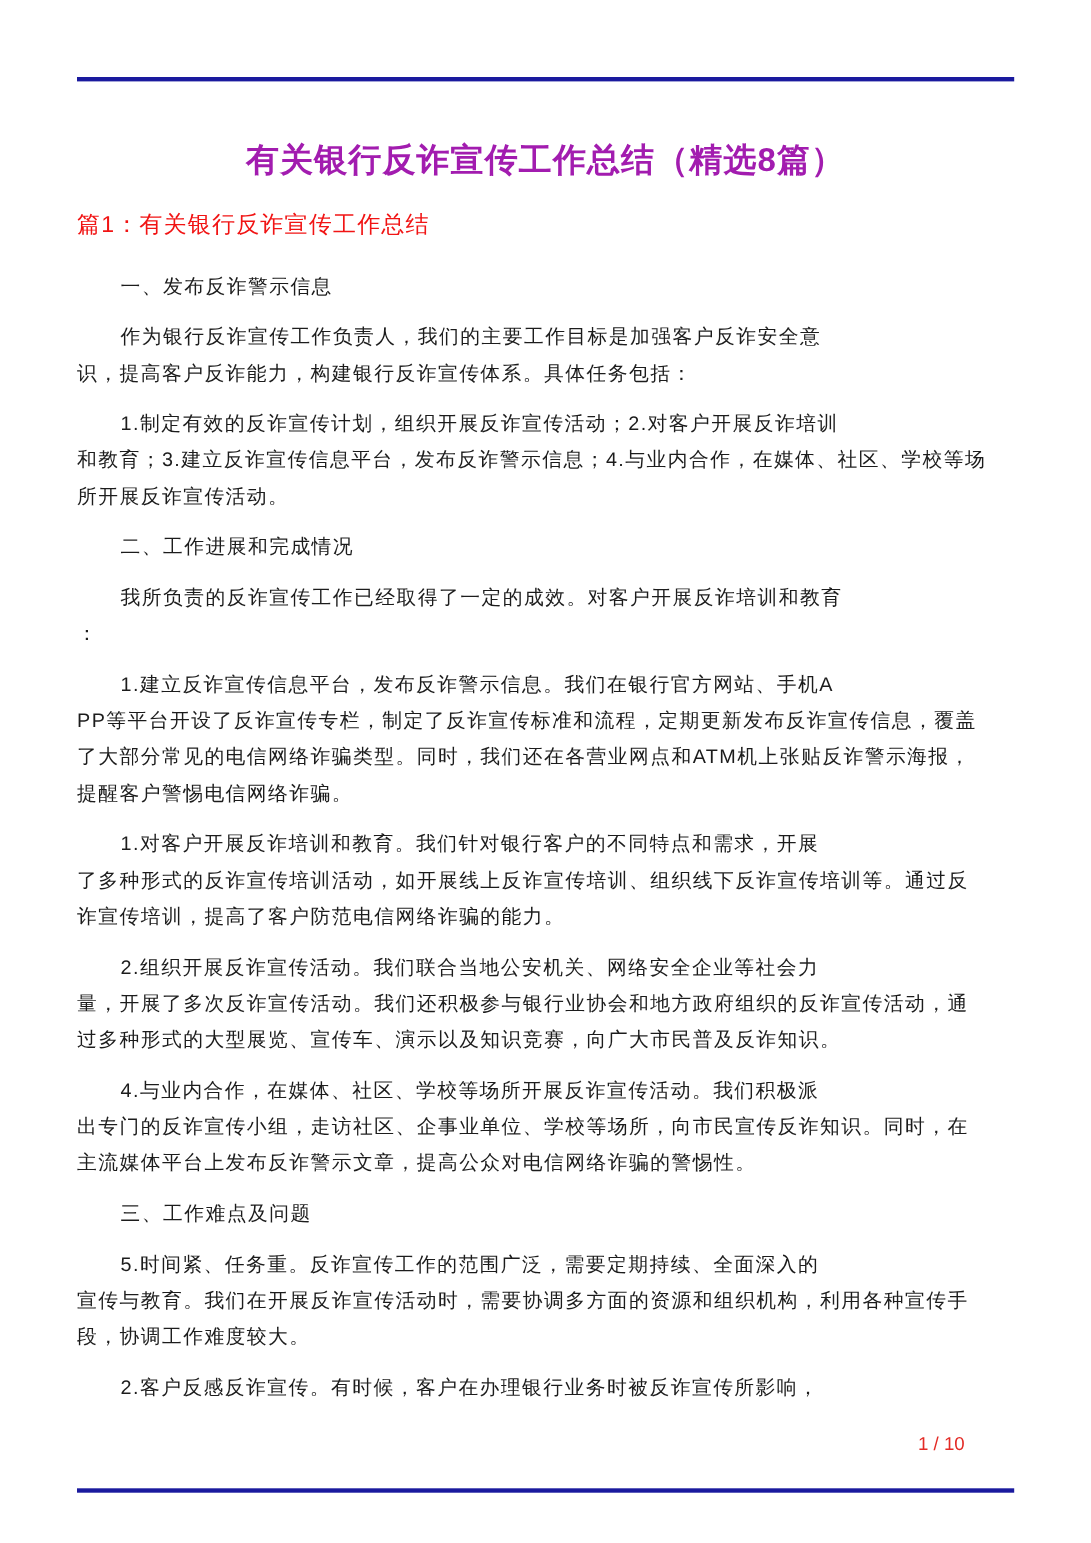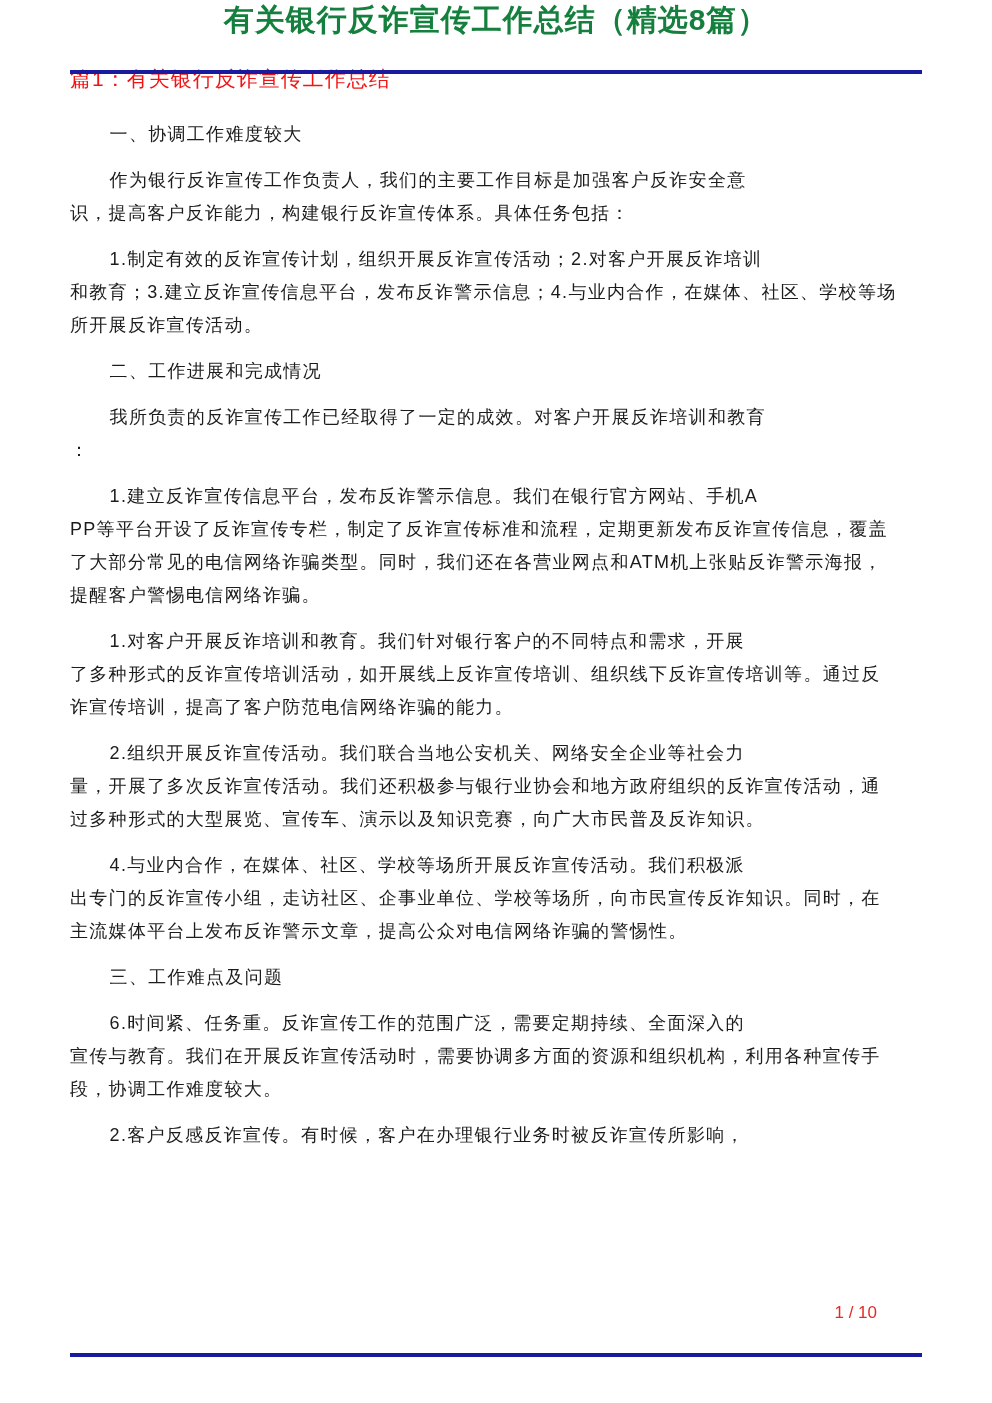--- a/index.html
+++ b/index.html
@@ -22,26 +22,27 @@
     color:var(--text-color);
   }
   .top-rule{
     position:absolute;
     left:70px; right:70px; top:70px;
     height:4px;
     background:var(--rule-blue);
   }
   .doc-title{
     margin:0;
+    padding-top:126px;
     text-align:center;
     font-size:30px;
     font-weight:bold;
     line-height:40px;
     letter-spacing:1px;
-    color:#15803d;
+    color:#a21caf;
   }
   .article-heading{
     margin:24px 0 0 0;
     font-size:21px;
     font-weight:normal;
     line-height:30px;
     letter-spacing:1px;
     color:var(--heading-red);
   }
   .article{
@@ -79,21 +80,21 @@
 
 <div class="page">
 
   <div class="top-rule"></div>
 
   <h1 class="doc-title">有关银行反诈宣传工作总结（精选8篇）</h1>
 
   <h2 class="article-heading">篇1：有关银行反诈宣传工作总结</h2>
 
   <div class="article">
-    <p class="block sub-heading">一、协调工作难度较大</p>
+    <p class="block sub-heading">一、发布反诈警示信息</p>
     <p class="block">作为银行反诈宣传工作负责人，我们的主要工作目标是加强客户反诈安全意
 识，提高客户反诈能力，构建银行反诈宣传体系。具体任务包括：</p>
     <p class="block">1.制定有效的反诈宣传计划，组织开展反诈宣传活动；2.对客户开展反诈培训
 和教育；3.建立反诈宣传信息平台，发布反诈警示信息；4.与业内合作，在媒体、社区、学校等场
 所开展反诈宣传活动。</p>
     <p class="block sub-heading">二、工作进展和完成情况</p>
     <p class="block">我所负责的反诈宣传工作已经取得了一定的成效。对客户开展反诈培训和教育
 ：</p>
     <p class="block">1.建立反诈宣传信息平台，发布反诈警示信息。我们在银行官方网站、手机A
 PP等平台开设了反诈宣传专栏，制定了反诈宣传标准和流程，定期更新发布反诈宣传信息，覆盖
@@ -102,21 +103,21 @@
     <p class="block">1.对客户开展反诈培训和教育。我们针对银行客户的不同特点和需求，开展
 了多种形式的反诈宣传培训活动，如开展线上反诈宣传培训、组织线下反诈宣传培训等。通过反
 诈宣传培训，提高了客户防范电信网络诈骗的能力。</p>
     <p class="block">2.组织开展反诈宣传活动。我们联合当地公安机关、网络安全企业等社会力
 量，开展了多次反诈宣传活动。我们还积极参与银行业协会和地方政府组织的反诈宣传活动，通
 过多种形式的大型展览、宣传车、演示以及知识竞赛，向广大市民普及反诈知识。</p>
     <p class="block">4.与业内合作，在媒体、社区、学校等场所开展反诈宣传活动。我们积极派
 出专门的反诈宣传小组，走访社区、企事业单位、学校等场所，向市民宣传反诈知识。同时，在
 主流媒体平台上发布反诈警示文章，提高公众对电信网络诈骗的警惕性。</p>
     <p class="block sub-heading">三、工作难点及问题</p>
-    <p class="block">6.时间紧、任务重。反诈宣传工作的范围广泛，需要定期持续、全面深入的
+    <p class="block">5.时间紧、任务重。反诈宣传工作的范围广泛，需要定期持续、全面深入的
 宣传与教育。我们在开展反诈宣传活动时，需要协调多方面的资源和组织机构，利用各种宣传手
 段，协调工作难度较大。</p>
     <p class="block">2.客户反感反诈宣传。有时候，客户在办理银行业务时被反诈宣传所影响，</p>
   </div>
 
   <div class="footer-rule"></div>
   <div class="page-number">1 / 10</div>
 
 </div>
 

